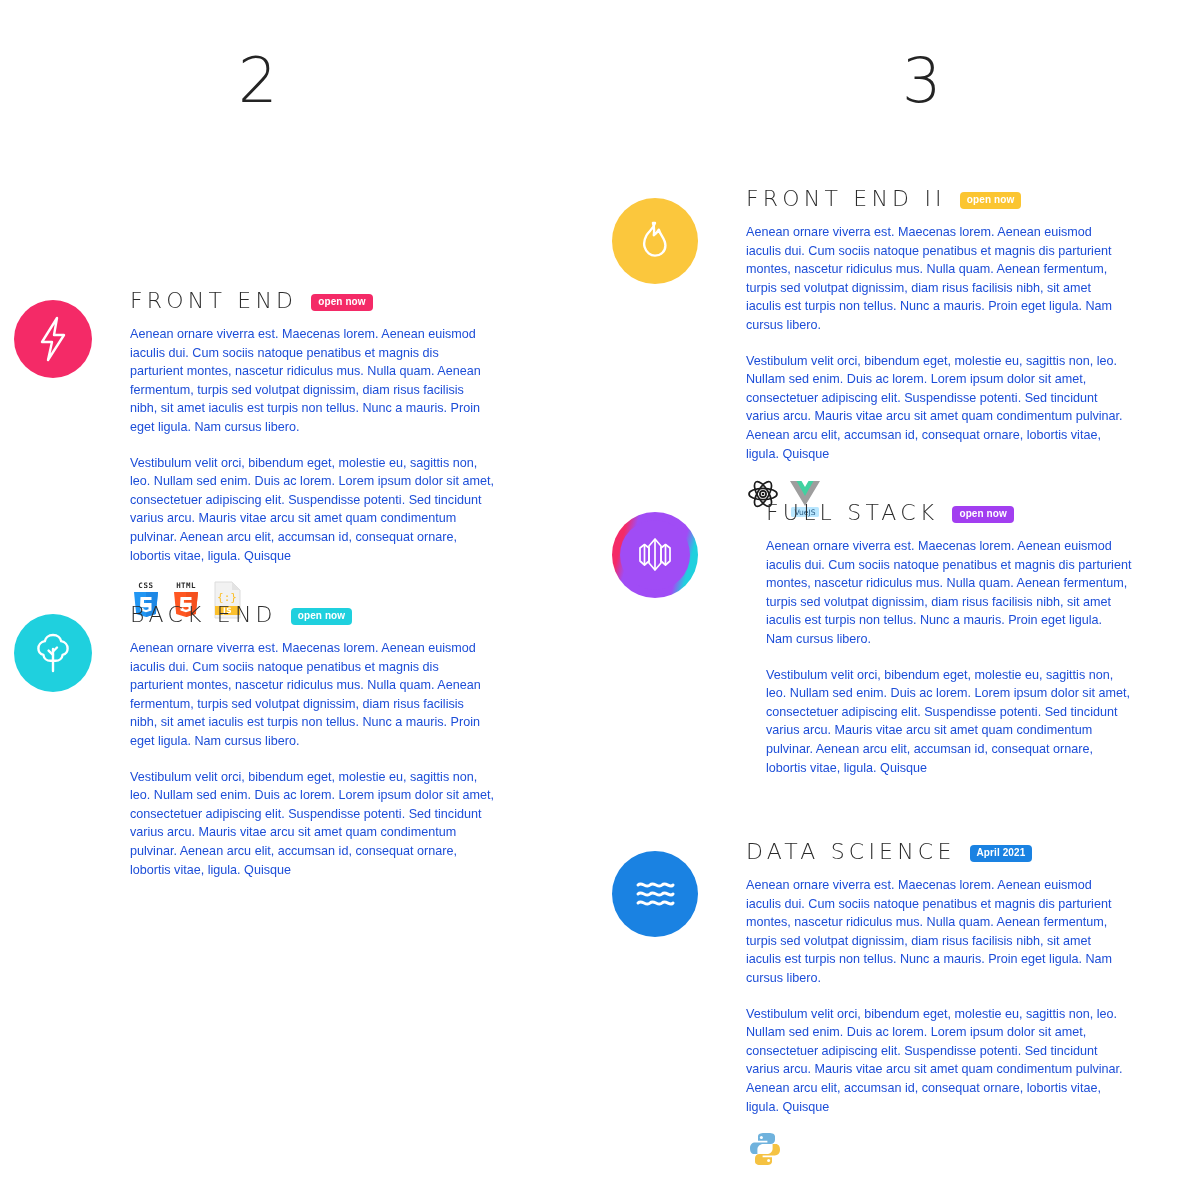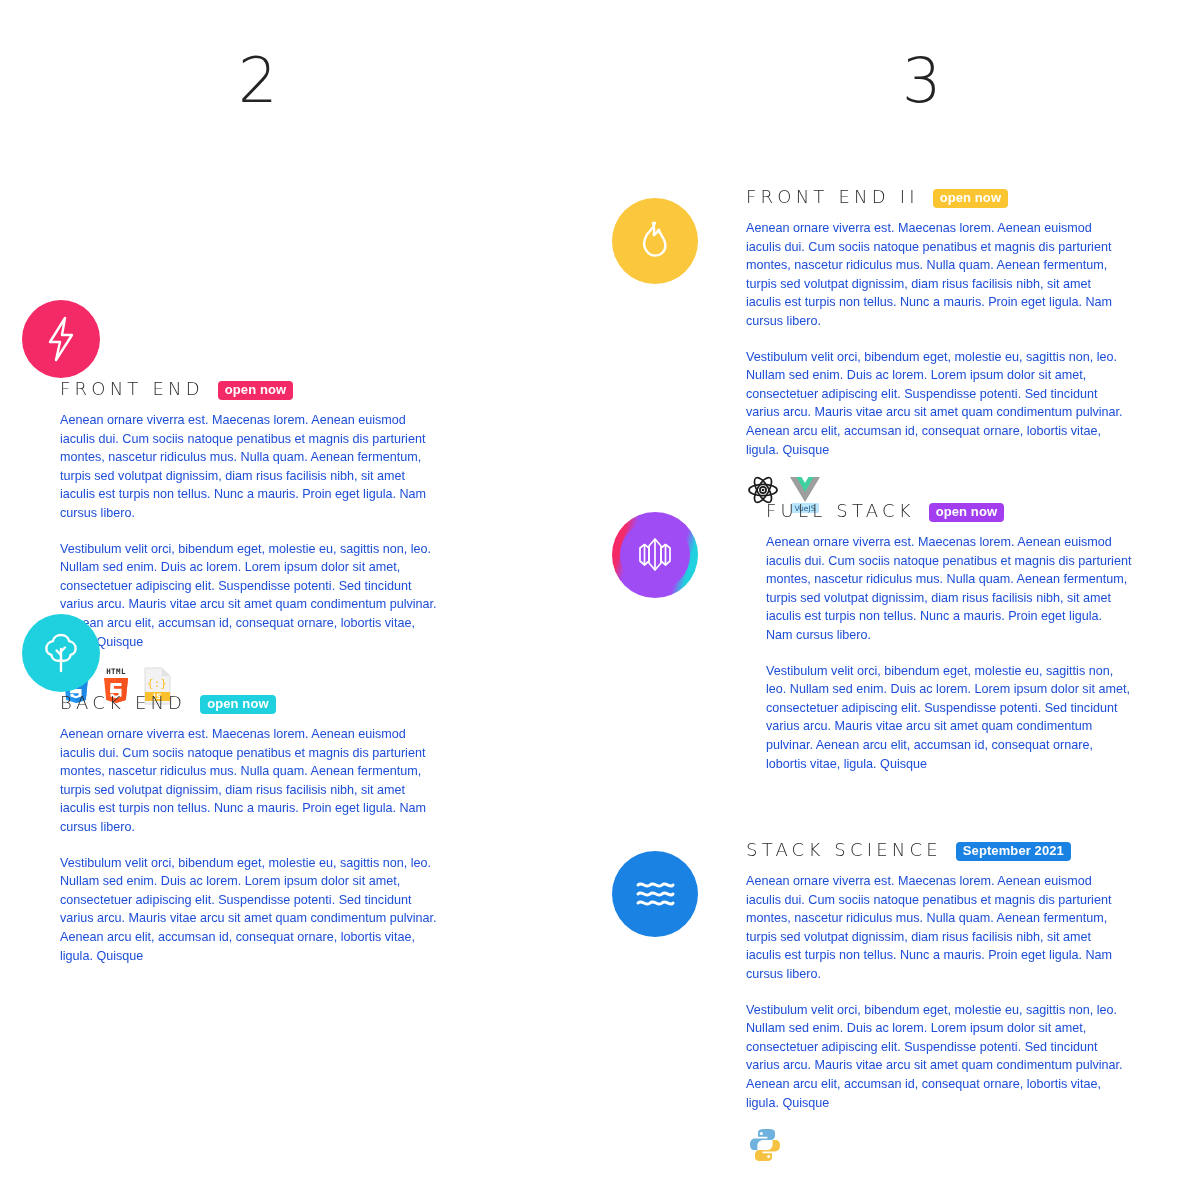--- a/index.html
+++ b/index.html
@@ -29,21 +29,21 @@
   }
   #num-2 { left: 238px; top: 50px; }
   #num-3 { left: 902px; top: 50px; }
 
   
   .card {
     position: absolute;
     display: flex;
     align-items: flex-start;
   }
-  .card.left  { left: 22px;  width: 480px; flex-direction: column; }
+  .card.left  { left: 14px;  width: 480px; }
   .card.right { left: 612px; width: 520px; }
 
   .icon-wrap {
     flex: 0 0 auto;
     width: 78px;
     height: 78px;
     margin-top: 12px;
     position: relative;
   }
   .card.right .icon-wrap { width: 86px; height: 86px; }
@@ -68,29 +68,29 @@
 
   .head-row {
     display: flex;
     align-items: center;
     gap: 14px;
     margin: 0 0 12px 0;
   }
   .card-title {
     font-family: "DejaVu Sans", sans-serif;
     font-weight: 300;
-    font-size: 18px;
+    font-size: 22px;
     letter-spacing: 4.2px;
     color: #2b2b2b;
     white-space: nowrap;
     margin: 0;
   }
   .tag {
     display: inline-block;
-    font-size: 13px;
+    font-size: 10px;
     font-weight: bold;
     color: #ffffff;
     padding: 2px 7px 3px 7px;
     border-radius: 4px;
     white-space: nowrap;
     letter-spacing: 0.1px;
     line-height: 1.15;
     position: relative;
     top: 2px;
   }
@@ -272,22 +272,22 @@
         <g fill="none" stroke="#ffffff" stroke-width="3" stroke-linecap="round">
           <path d="M9 13 c4-4 8 4 12 0 c4-4 8 4 12 0 c4-4 8 4 11 0"></path>
           <path d="M9 22 c4-4 8 4 12 0 c4-4 8 4 12 0 c4-4 8 4 11 0"></path>
           <path d="M9 31 c4-4 8 4 12 0 c4-4 8 4 12 0 c4-4 8 4 11 0"></path>
         </g>
       </svg>
     </div>
   </div>
   <div class="body-col">
     <div class="head-row">
-      <h2 class="card-title">STACK SCIENCE</h2>
-      <span class="tag" style="background:#1a82e2">September 2021</span>
+      <h2 class="card-title">DATA SCIENCE</h2>
+      <span class="tag" style="background:#1a82e2">April 2021</span>
     </div>
     <p class="para">Aenean ornare viverra est. Maecenas lorem. Aenean euismod iaculis dui. Cum sociis natoque penatibus et magnis dis parturient montes, nascetur ridiculus mus. Nulla quam. Aenean fermentum, turpis sed volutpat dignissim, diam risus facilisis nibh, sit amet iaculis est turpis non tellus. Nunc a mauris. Proin eget ligula. Nam cursus libero.</p>
     <p class="para">Vestibulum velit orci, bibendum eget, molestie eu, sagittis non, leo. Nullam sed enim. Duis ac lorem. Lorem ipsum dolor sit amet, consectetuer adipiscing elit. Suspendisse potenti. Sed tincidunt varius arcu. Mauris vitae arcu sit amet quam condimentum pulvinar. Aenean arcu elit, accumsan id, consequat ornare, lobortis vitae, ligula. Quisque</p>
     <div class="tech-row">
       <span class="tech-ico">
         <svg width="38" height="38" viewBox="0 0 38 38">
           <path d="M18.6 3 c-3.6 0-6.6.6-6.6 3.6 v4.2 h9.4 v1.8 H9.2 c-3 0-5.2 2-5.2 5.6
                    c0 3.6 1.4 5.8 4.4 5.8 h3 v-4.4 c0-3.2 2.6-5.6 5.8-5.6 h7.4
                    c2.6 0 4.4-1.8 4.4-4.2 V6.6 C29 4 26.6 3 22.6 3 Z" fill="#6fb2dd"></path>
           <circle cx="15.4" cy="7.4" r="1.5" fill="#ffffff"></circle>

